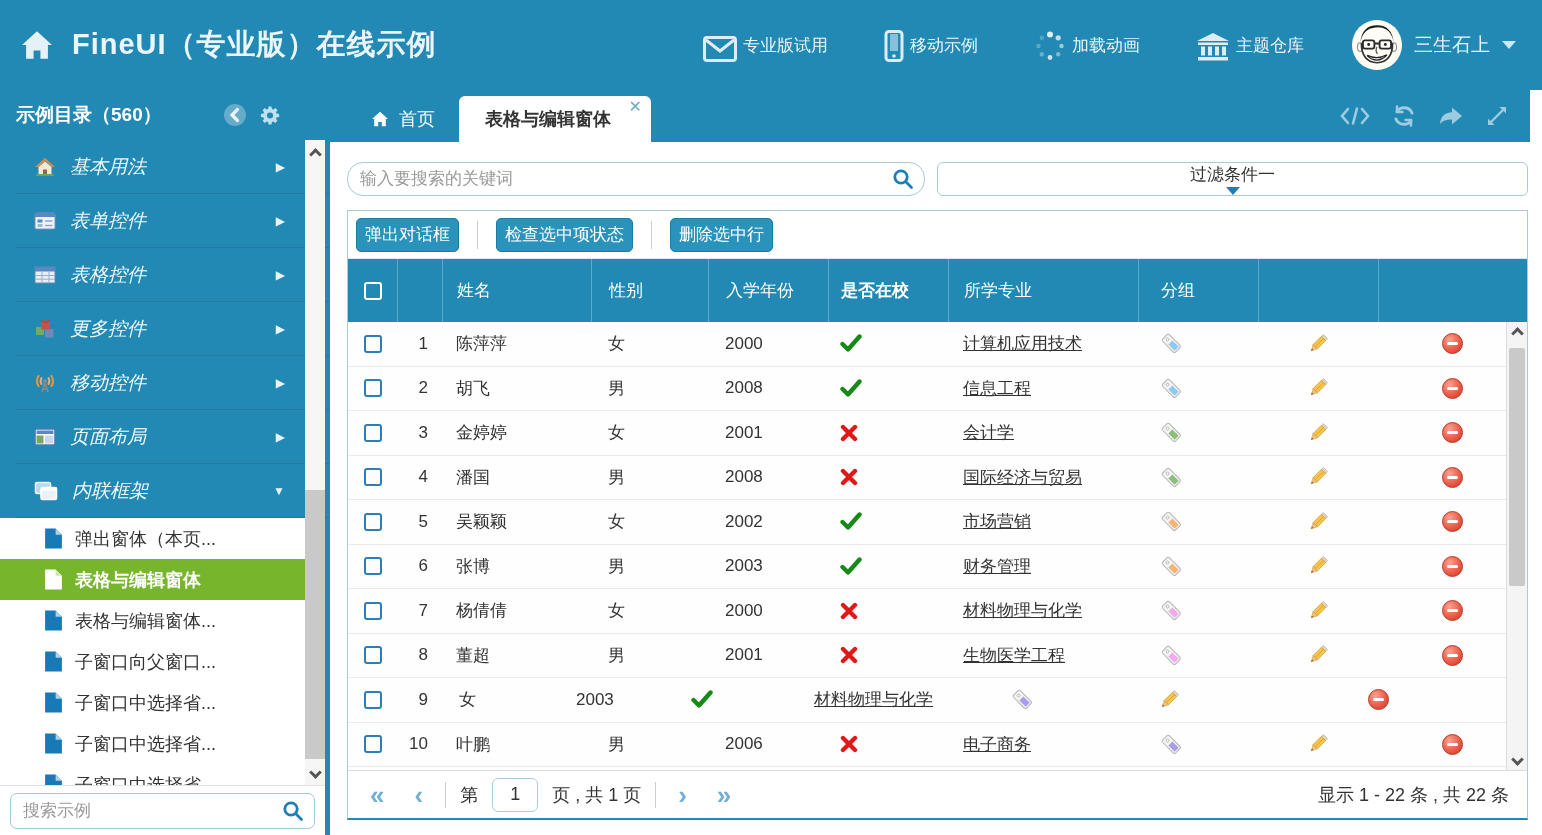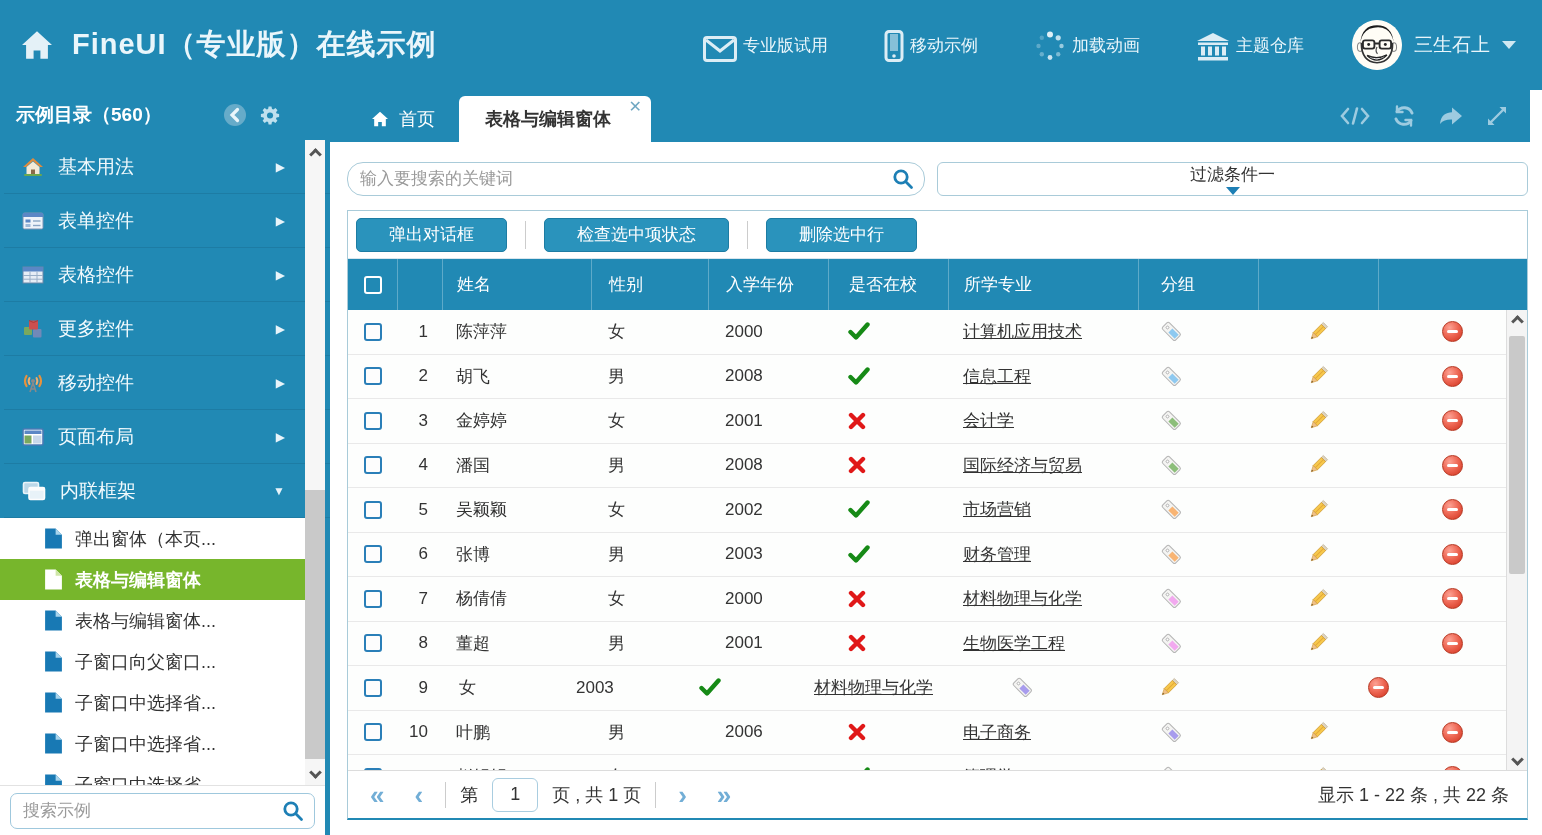--- a/index.html
+++ b/index.html
@@ -18,21 +18,21 @@
   .user { display:flex; align-items:center; gap:12px; margin-left:48px; padding-right:26px; cursor:pointer; }
   .avatar { width:50px; height:50px; border-radius:50%; overflow:hidden; background:#fffdf6; display:block; }
   .uname { color:#eaf6fb; font-size:19px; }
   .caret-down-w { width:0; height:0; border-left:7px solid transparent; border-right:7px solid transparent; border-top:8px solid #cfe8f2; }
 
   
   .sidebar { position:absolute; left:0; top:90px; bottom:0; width:330px; background:#2189b4; }
   .side-head { height:50px; display:flex; align-items:center; padding:0 16px; }
   .side-title { color:#fff; font-size:19px; font-weight:bold; }
   .side-head-icons { margin-left:auto; display:flex; align-items:center; gap:12px; padding-right:32px; }
-  .menu { position:absolute; top:50px; left:4px; right:0; }
+  .menu { position:absolute; top:50px; left:16px; right:0;font-style:italic; }
   .menu-item { height:54px; display:flex; align-items:center; gap:14px; padding:0 45px 0 18px; border-bottom:1px solid #1d7ca4; cursor:pointer; }
   .menu-item .m-label { color:#f2fafd; font-size:19px; flex:1; }
   .menu-item .m-arrow { color:#e8f4fa; font-size:12px; }
   .submenu { position:absolute; top:428px; bottom:50px; left:0; right:5px; background:#fff; overflow:hidden; }
   .sub-item { height:41px; display:flex; align-items:center; gap:12px; padding-left:44px; cursor:pointer; background:#fff; }
   .sub-item .s-label { color:#333; font-size:18px; }
   .sub-item.sel { background:#77b62c; }
   .sub-item.sel .s-label { color:#fff; font-weight:bold; }
   .side-scroll { position:absolute; right:5px; top:50px; bottom:50px; width:20px; background:#c9c9c9; }
   .side-thumb { position:absolute; top:0; left:0; right:0; height:350px; background:#f6f6f6; display:flex; justify-content:center; padding-top:10px; }
@@ -58,36 +58,36 @@
 
   .content { position:absolute; left:0; top:52px; right:0; bottom:0; background:#fff; padding:20px 14px 15px 17px; }
   .filters { display:flex; gap:12px; height:34px; }
   .main-search { width:578px; height:34px; border-radius:16px; border:1px solid #a9cbd9; }
   .dropdown { width:591px; height:34px; border:1px solid #a9cbd9; border-radius:6px; display:flex; align-items:center; padding:0 14px; cursor:pointer;flex-direction:column; }
   .dropdown .dd-val { flex:1; font-size:17px; color:#333; }
   .dd-caret { width:0; height:0; border-left:7px solid transparent; border-right:7px solid transparent; border-top:8px solid #1d7fb5; }
 
   .panel { margin-top:14px; height:610px; border:1px solid #a9cbd9; border-bottom:2px solid #2189b4; display:flex; flex-direction:column; background:#fff; }
   .toolbar { height:48px; flex:0 0 auto; display:flex; align-items:center; gap:12px; padding:0 8px; border-bottom:1px solid #d8e6ee; }
-  .btn { background:#2a93bc; border:1px solid #1d7ca3; color:#fff; font-size:17px; font-family:inherit; height:34px; padding:0 32px; border-radius:5px; cursor:pointer; }
+  .btn { background:#2a93bc; border:1px solid #1d7ca3; color:#fff; font-size:17px; font-family:inherit; height:34px; padding:0 8px; border-radius:5px; cursor:pointer; }
   .tb-sep { width:1px; height:28px; background:#ccc; margin:0 6px; }
 
-  .thead { height:51px; flex:0 0 auto; background:#2189b4; display:flex; }
+  .thead { height:63px; flex:0 0 auto; background:#2189b4; display:flex; }
   .thead .th { display:flex; align-items:center; color:#fff; font-size:17px; border-left:1px solid rgba(255,255,255,.28); }
   .thead .th:first-child { border-left:0; }
   .tbody-wrap { flex:1 1 auto; position:relative; overflow:hidden; }
   .tbody { position:absolute; left:0; top:0; right:0; }
   .tr { height:44.5px; display:flex; border-bottom:1px solid #e9e9e9; background:#fdfefd; }
   .td { display:flex; align-items:center; font-size:17px; color:#333; }
   .col-0 { width:49px; justify-content:center; }
   .col-1 { width:45px; justify-content:flex-end; padding-right:14px; }
   .col-2 { width:149px; padding-left:14px; }
   .col-3 { width:117px; padding-left:17px; }
   .col-4 { width:120px; padding-left:17px; }
-  .col-5 { width:120px; padding-left:20px; }
+  .col-5 { width:120px; padding-left:12px;font-weight:bold; }
   .col-6 { width:190px; padding-left:15px; }
   .col-7 { width:120px; padding-left:22px; }
   .col-8 { width:120px; justify-content:center; }
   .col-9 { flex:1; justify-content:center; }
   .cb { width:18px; height:18px; border:2px solid #2a7fb8; border-radius:3px; background:#fdfdfd; display:inline-block; cursor:pointer; }
   .cb.head { border-color:#fff; background:transparent; }
   .major-link { color:#333; text-decoration:underline; cursor:pointer; }
   .del-ico { width:21px; height:21px; border-radius:50%; background:radial-gradient(circle at 35% 30%, #fca294, #ee6855 45%, #d8402c 85%); border:1px solid #b5351f; display:flex; align-items:center; justify-content:center; cursor:pointer; }
   .del-ico i { display:block; width:11px; height:3px; background:#fff; border-radius:2px; }
   .vscroll { position:absolute; right:0; top:0; bottom:0; width:21px; background:#f4f4f4; border-left:1px solid #ddd; }

